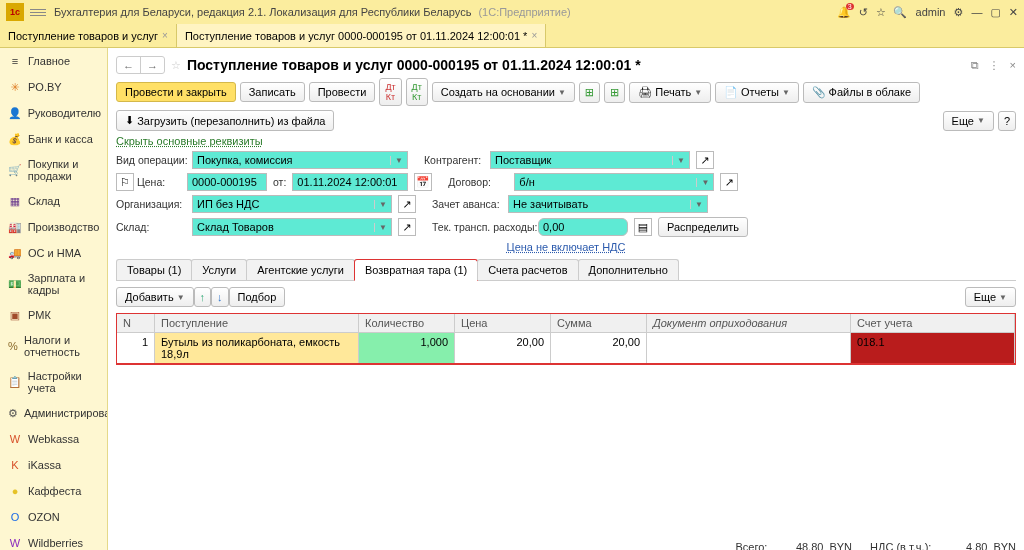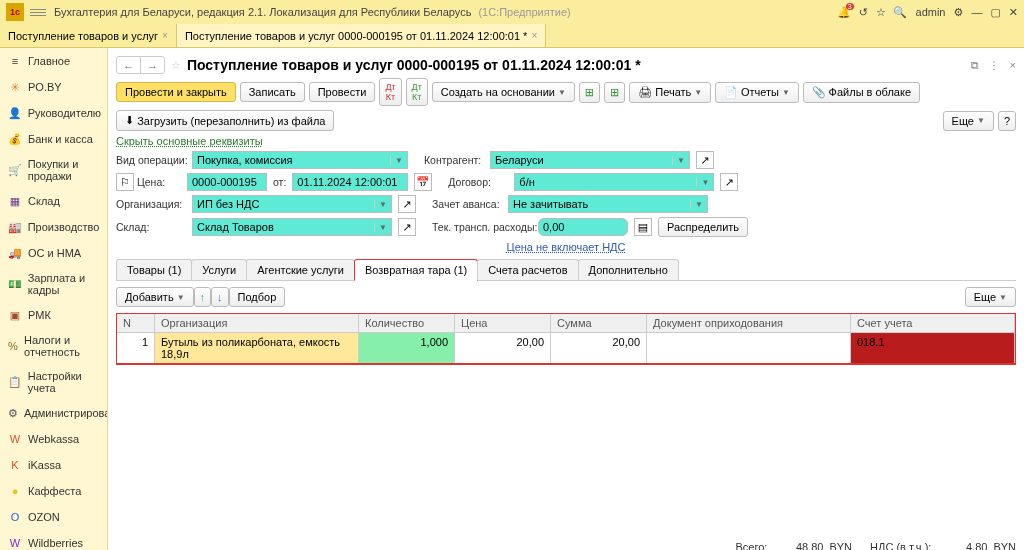--- a/index.html
+++ b/index.html
@@ -50,21 +50,21 @@
 .totals { display: flex; justify-content: flex-end; gap: 6px; margin: 6px 0; color: #333; }
 .totals .val { text-align: right; min-width: 50px; }
 .num-fld { text-align: right; border-radius: 6px; }
 .c-blue { color: #2b5aad; }
 .right-align { margin-left: auto; }
 .col-n { width: 38px; }
 .col-nom { width: 204px; }
 .col-q { width: 96px; text-align: right; }
 .col-p { width: 96px; text-align: right; }
 .col-s { width: 96px; text-align: right; }
-.col-doc { width: 204px; }
+.col-doc { width: 204px; font-style: italic; }
 .col-acc { flex: 1; }
 </style>
 </head>
 <body>
 
 <div class="titlebar">
   <div class="logo">1c</div>
   <div class="menu-ic">
       <span></span>
       <span></span>
@@ -221,21 +221,21 @@
     
     <div style="margin-top:4px">
       <div class="form-row">
         <span class="lbl" style="width:70px">Вид операции:</span>
         <div class="fld combo" style="width:216px">
             <span>Покупка, комиссия</span>
             <span class="dd">▼</span>
           </div>
         <span class="lbl" style="width:60px;margin-left:10px">Контрагент:</span>
         <div class="fld combo" style="width:200px">
-            <span>Беларуси</span>
+            <span>Поставщик</span>
             <span class="dd">▼</span>
           </div>
         <span class="sq">↗</span>
       </div>
       <div class="form-row">
         <span class="sq" style="margin-right:-3px">⚐</span>
         <span class="lbl" style="width:44px">Цена:</span>
         <div class="fld" style="width:80px">0000-000195</div>
         <span class="lbl">от:</span>
         <div class="fld" style="width:116px">01.11.2024 12:00:01</div>
@@ -297,21 +297,21 @@
       <button class="btn right-align">
           <span>Еще</span>
           <span class="caret">▼</span>
         </button>
     </div>
 
     
     <div class="table">
       <div class="thead">
         <div class="th col-n">N</div>
-        <div class="th col-nom">Организация</div>
+        <div class="th col-nom">Поступление</div>
         <div class="th col-q" style="text-align:left">Количество</div>
         <div class="th col-p" style="text-align:left">Цена</div>
         <div class="th col-s" style="text-align:left">Сумма</div>
         <div class="th col-doc">Документ оприходования</div>
         <div class="th col-acc">Счет учета</div>
       </div>
       <div class="trow">
         <div class="td col-n" style="text-align:right;background:#fff">1</div>
         <div class="td col-nom">Бутыль из поликарбоната, емкость 18,9л</div>
         <div class="td col-q" style="background:#86efac">1,000</div>

